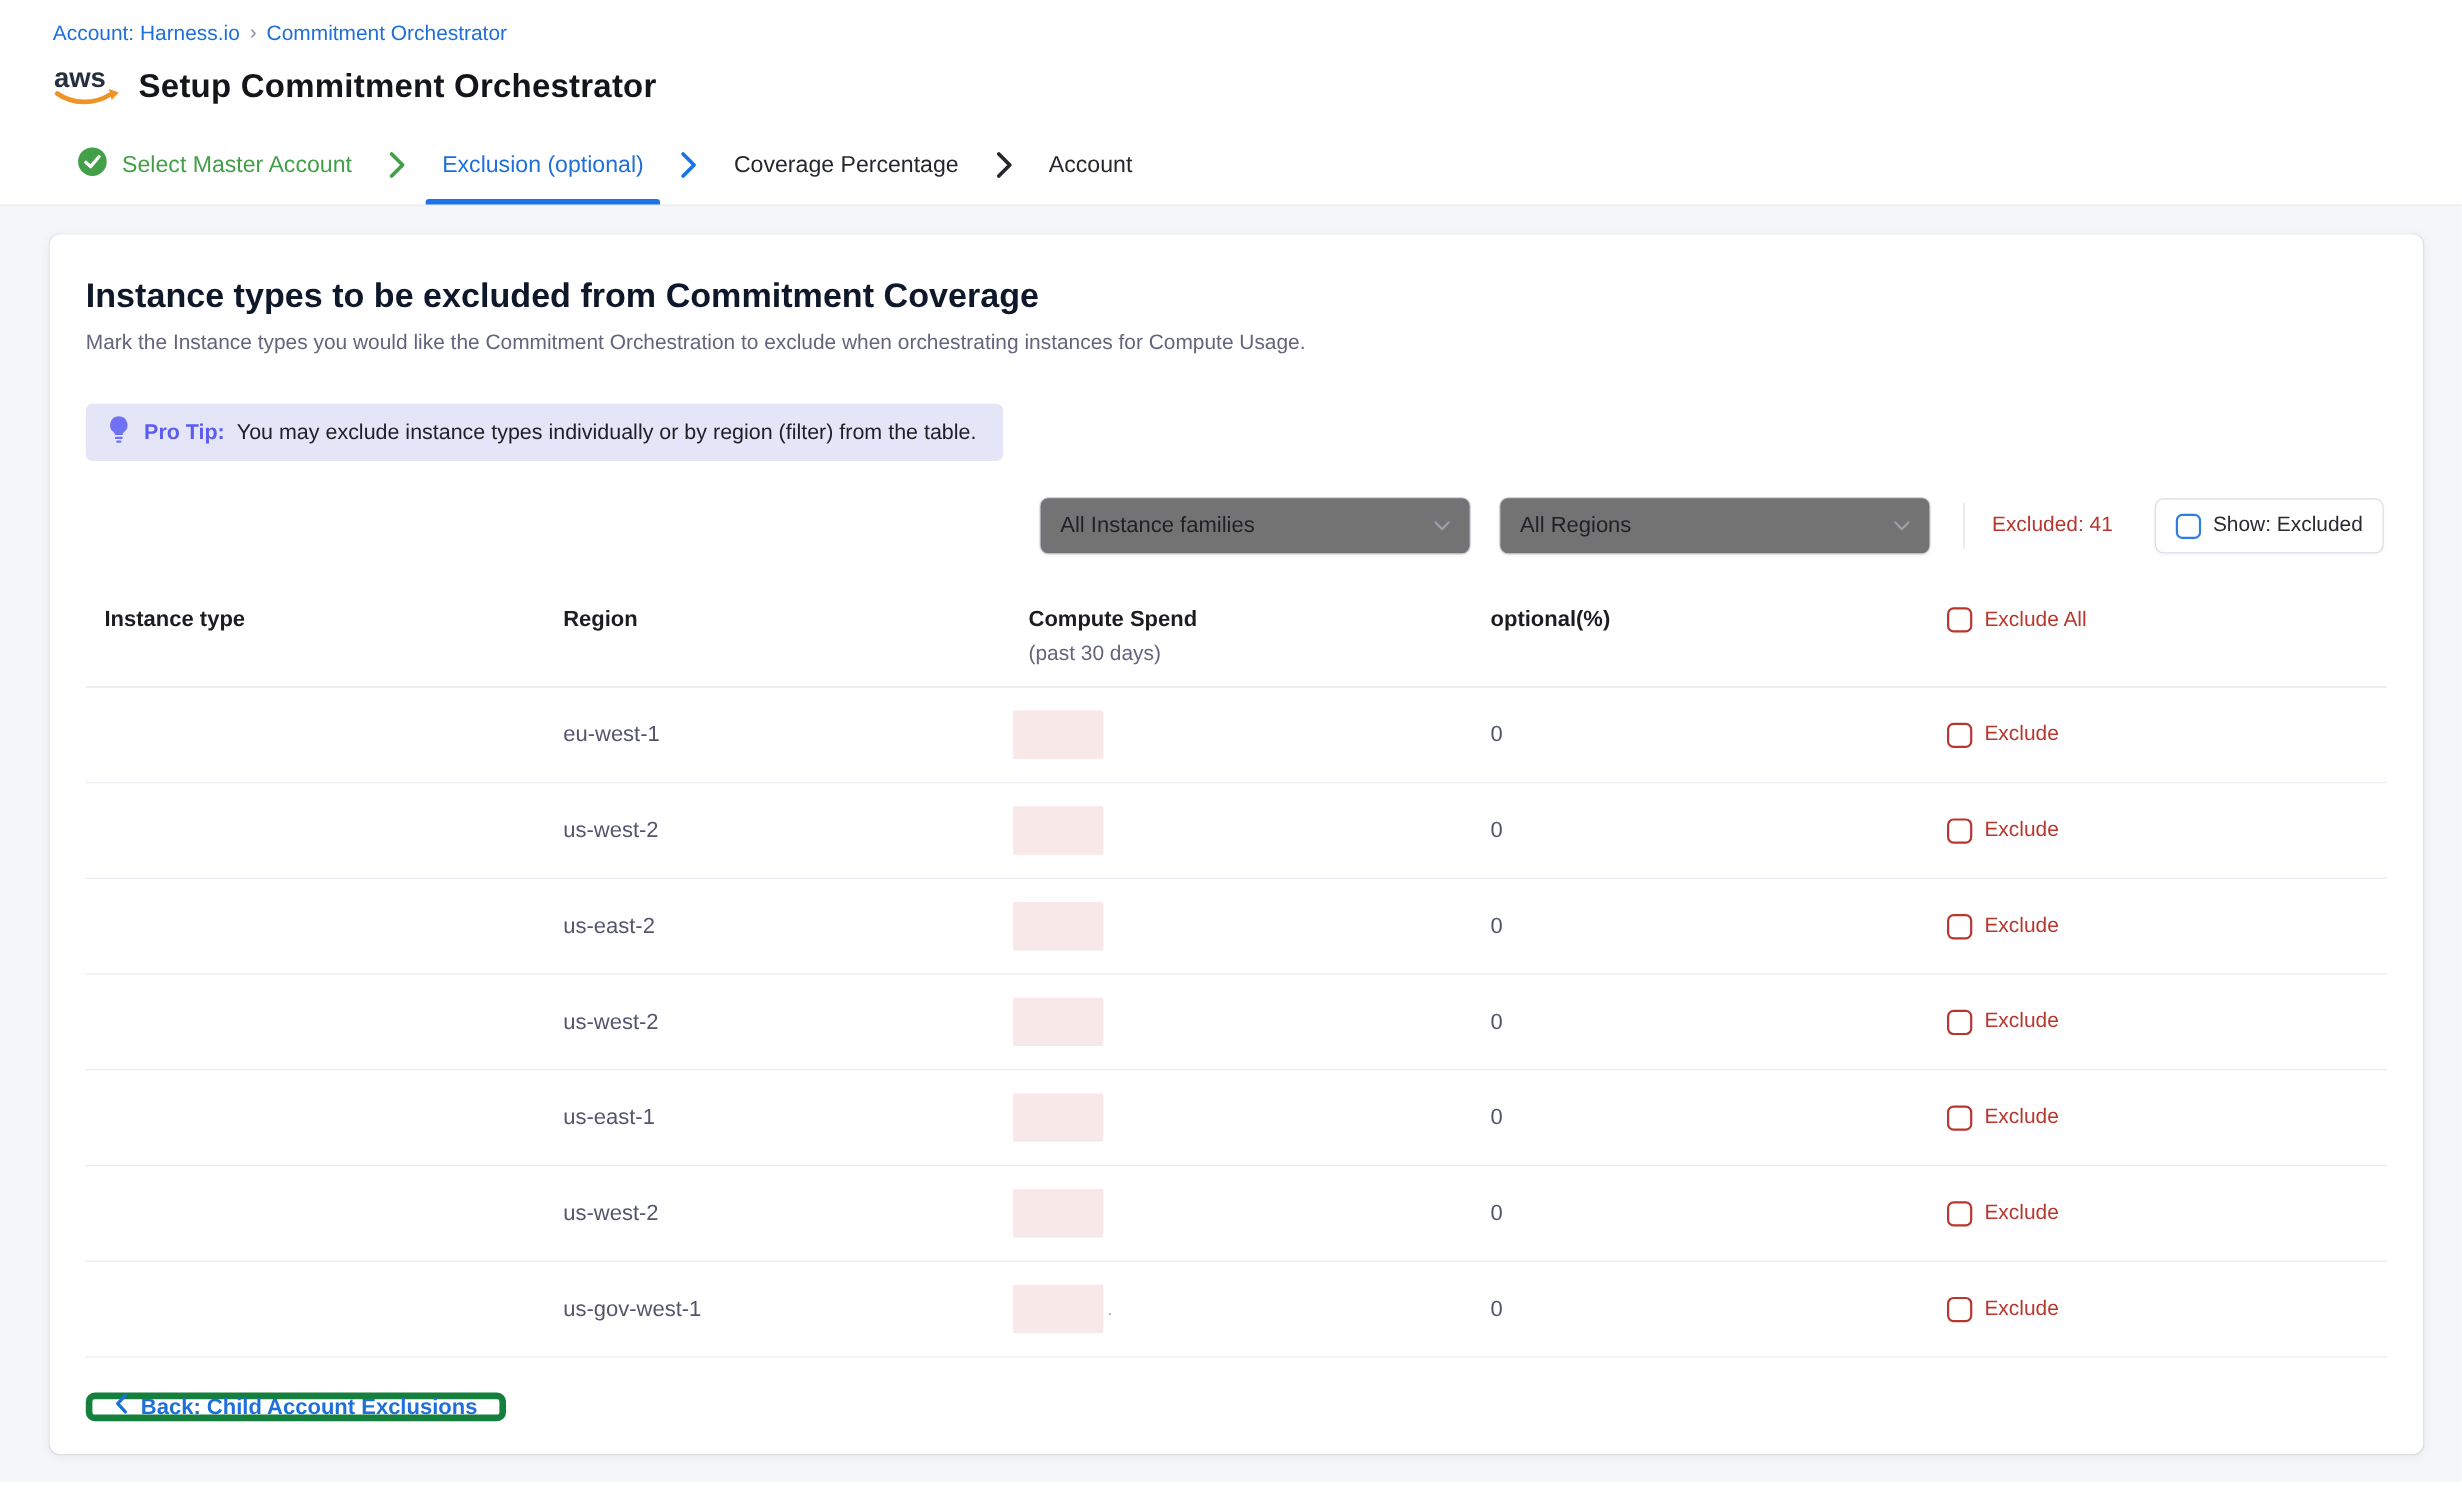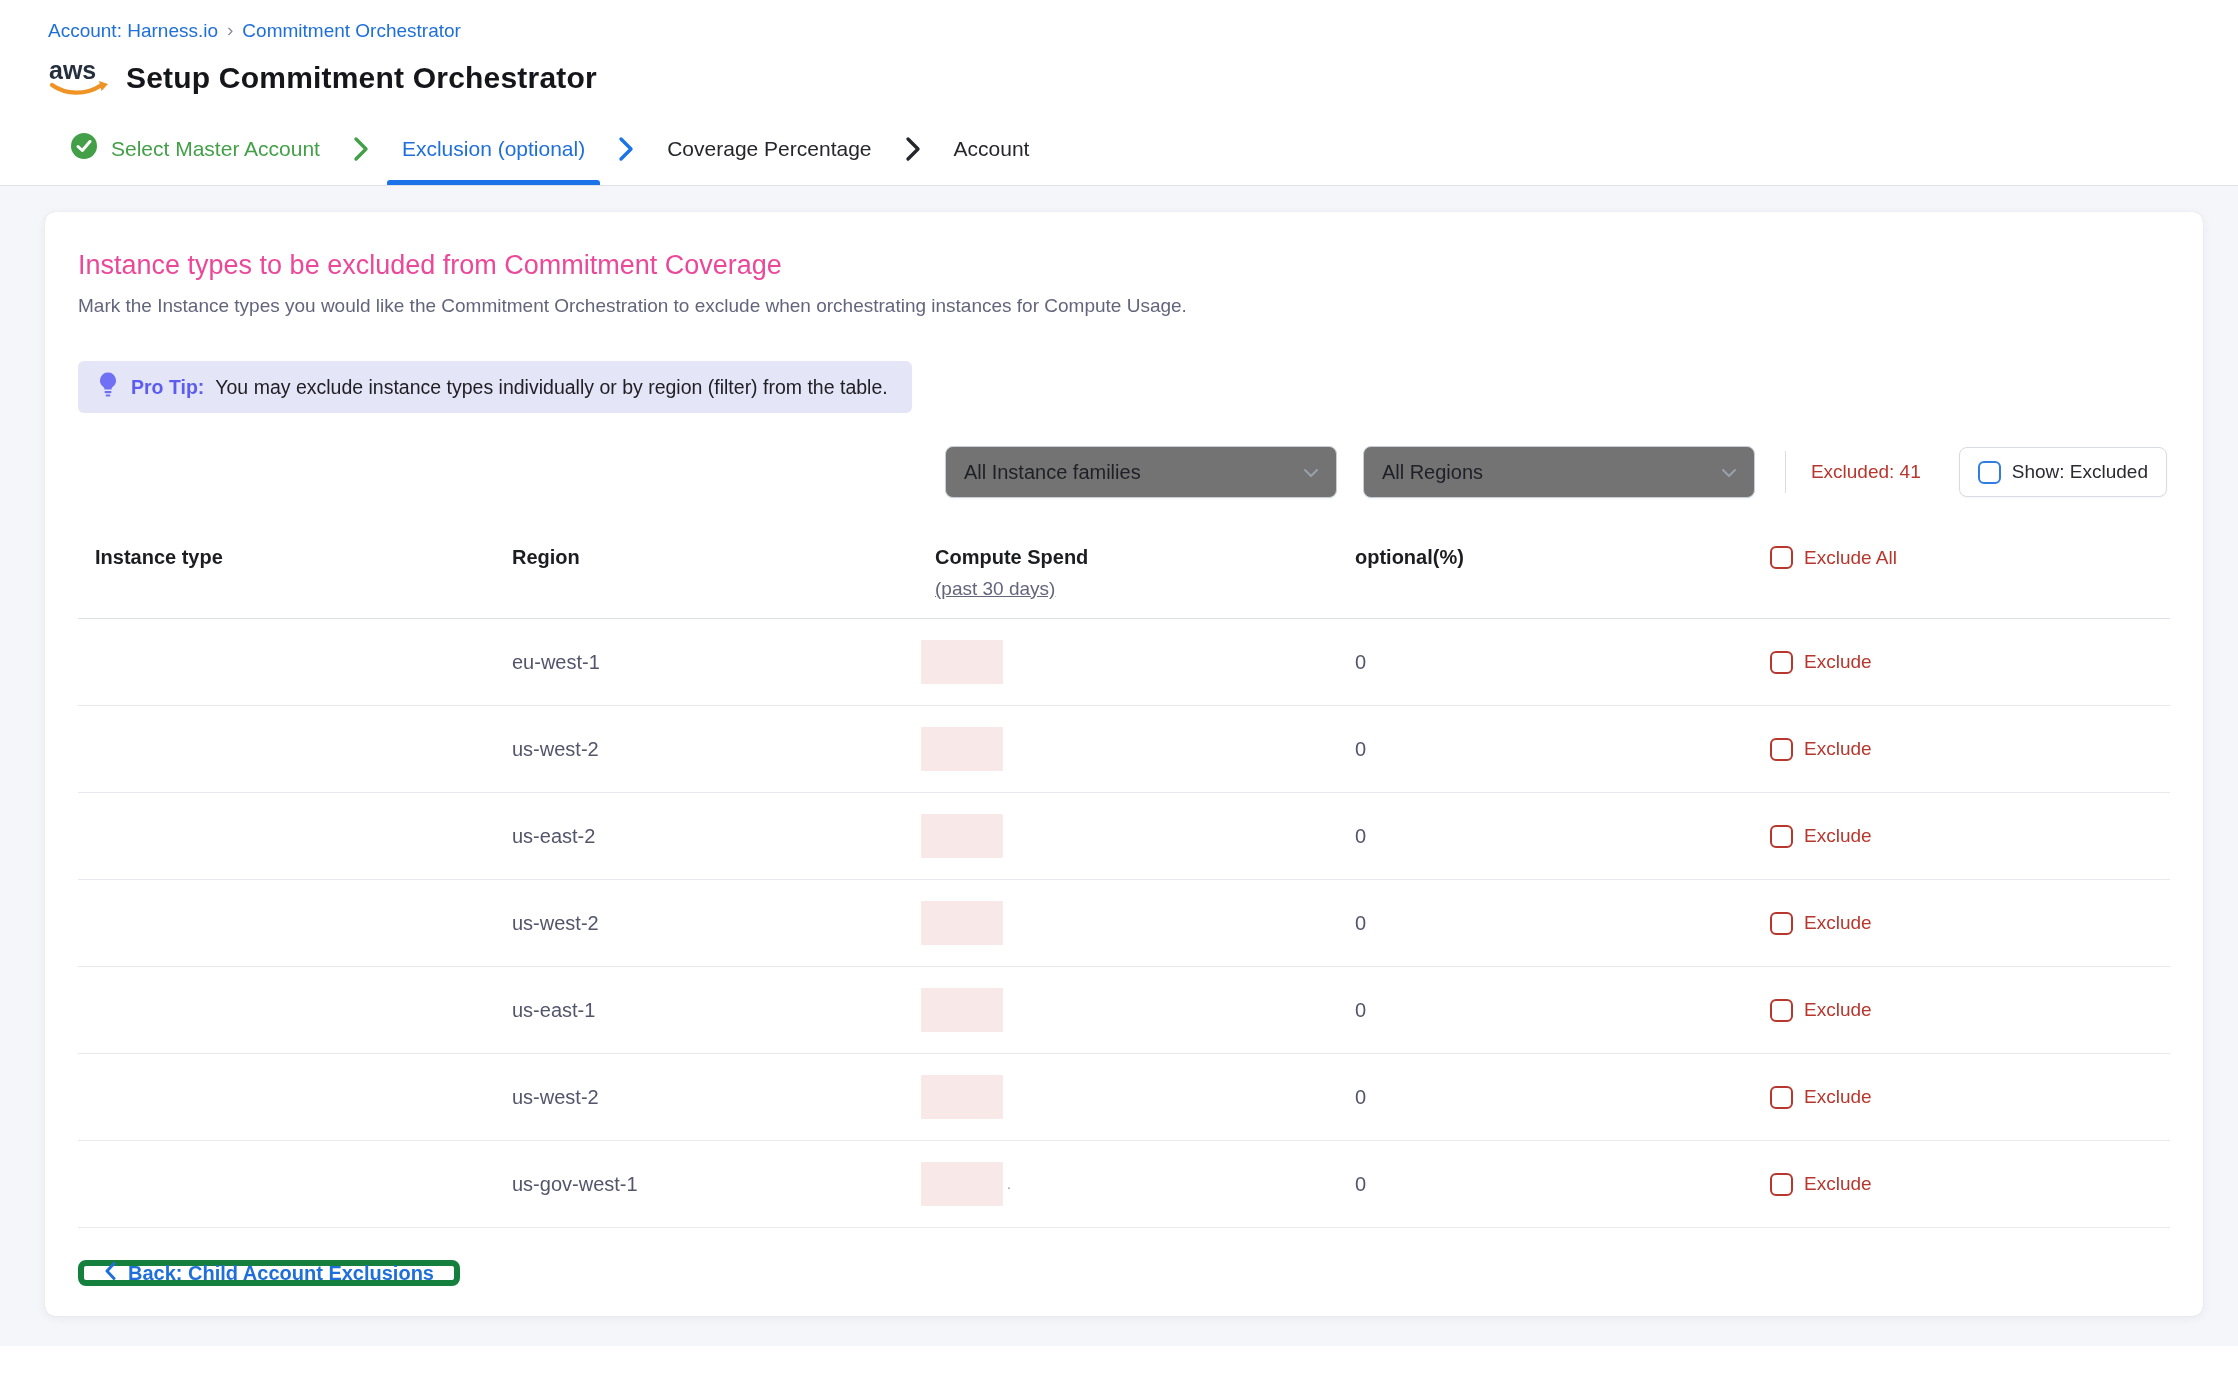--- a/index.html
+++ b/index.html
@@ -25,21 +25,21 @@
   .step.active .active-underline { position:absolute; left:-15px; right:-15px; bottom:0;
     height:5px; background:#1a73e8; border-radius:3px 3px 0 0; }
   .chev svg { display:block; }
 
   
   .content-bg { background:#f5f6fa; min-height:1160px; padding-top:26px; }
   .card { background:#fff; width:2158px; margin-left:45px; border-radius:10px;
     box-shadow:0 2px 10px rgba(40,50,70,.07), 0 0 1px rgba(40,50,70,.15);
     padding:38px 33px 30px 33px; }
 
-  .card-title { font-size:27px; font-weight:normal; color:#ec4899; }
+  .card-title { font-size:31px; font-weight:bold; color:#0f172a; }
   .card-subtitle { margin-top:14px; font-size:19px; color:#63657c; }
 
   .protip { margin-top:44px; display:inline-flex; align-items:center; gap:11px;
     background:#e5e5f8; border-radius:6px; height:52px; padding:0 24px 0 18px; font-size:19.5px; }
   .protip-label { color:#5c5cf0; font-weight:bold; }
   .protip-text { color:#202127; }
 
   
   .filters { margin-top:33px; display:flex; align-items:center; justify-content:flex-end; margin-right:3px; }
   .dropdown { width:392px; height:52px; background:#737373; border:1px solid #c9cdd6; border-radius:8px;
@@ -54,21 +54,21 @@
   .cb { width:23px; height:23px; border-radius:6px; background:#fff; flex:0 0 auto; cursor:pointer; }
   .cb-blue { border:2px solid #2f7de1; }
   .cb-red { border:2px solid #b7372e; }
 
   
   .tbl { margin-top:48px; }
   .tbl-header { display:grid; grid-template-columns:420px 423px 420px 420px 1fr;
     align-items:start; padding-bottom:18px; border-bottom:1px solid #dde0e6; }
   .th { font-size:20px; font-weight:bold; color:#1c1d21; }
   .th-1 { padding-left:17px; } .th-2,.th-3,.th-4 { padding-left:14px; }
-  .th-sub { font-weight:normal; color:#63657c; font-size:19px; margin-top:9px;text-decoration:underline; }
+  .th-sub { font-weight:normal; color:#63657c; font-size:19px; margin-top:9px; }
   .th-5 { padding-left:9px; }
   .exclude-all { display:flex; align-items:center; gap:11px; color:#b7372e; font-size:19px; cursor:pointer; }
 
   .tbl-row { display:grid; grid-template-columns:420px 423px 420px 420px 1fr;
     align-items:center; height:87px; border-bottom:1px solid #e7e9ef; }
   .redacted-1 { width:156px; height:58px; background:#f8e8e8; margin-left:6px; border-radius:1px; }
   .redacted-2 { width:82px; height:44px; background:#f8e8e8; border-radius:1px; }
   .cell-region { padding-left:14px; font-size:20px; color:#53556b; }
   .cell-spend { display:flex; align-items:center; gap:4px; }
   .spend-note { font-size:14px; color:#8a8ca0; }

